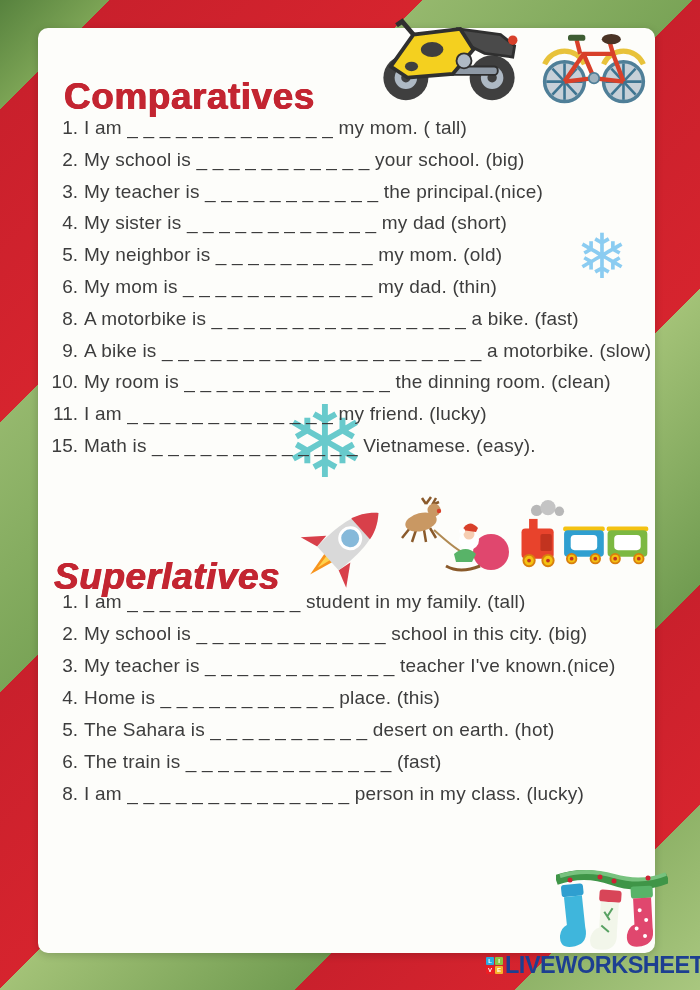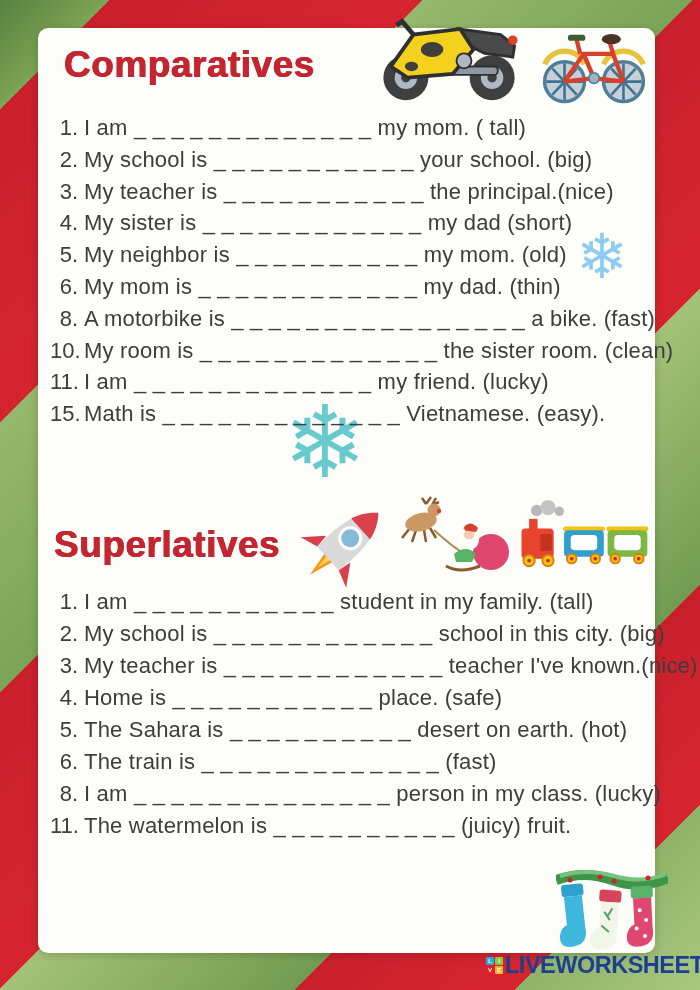--- a/index.html
+++ b/index.html
@@ -9,24 +9,24 @@
       #57823e 0%, #7ca455 6.5%,
       #c9202c 6.5%, #d6242e 25%,
       #95b86d 25%, #7aa457 41%,
       #c9202c 41%, #d6242e 58.5%,
       #a3c277 58.5%, #719c51 76%,
       #c9202c 76%, #d6242e 89%,
       #8fb368 89%, #a9c77f 100%);}
   .card{position:absolute;left:38px;top:28px;width:617px;height:925px;
     background:#fdfdfa;border-radius:10px;box-shadow:0 2px 8px rgba(0,0,0,.18);}
   .ws-title{position:absolute;color:#c32531;font-weight:800;font-size:37px;
-    letter-spacing:.5px;text-shadow:.6px 0 0 #c32531, -.4px 0 0 #c32531;}
+    letter-spacing:.5px;text-shadow:.6px 0 0 #c32531, -.4px 0 0 #c32531;margin-top:32px;}
   #title-comparatives{left:64px;top:44px;}
-  #title-superlatives{left:54px;top:524px;}
-  .list{position:absolute;z-index:2;font-size:22px;color:#3d3d3d;}
+  #title-superlatives{left:54px;top:524px;font-style:italic;}
+  .list{position:absolute;z-index:2;font-size:19px;color:#3d3d3d;}
   #comp-list{left:50px;top:112px;}
   #sup-list{left:50px;top:586px;}
   .row{white-space:nowrap;}
   #comp-list .row{line-height:31.8px;height:31.8px;}
   #sup-list .row{line-height:32px;height:32px;}
   .num{display:inline-block;width:28px;text-align:right;margin-right:6px;}
   .txt{letter-spacing:.2px;}
   .decor{position:absolute;line-height:1;z-index:1;}
   #snowflake-1{left:576px;top:226px;font-size:62px;color:#8bccf1;}
   #snowflake-2{left:283px;top:392px;font-size:100px;color:#43bec1;opacity:.8;}
@@ -195,33 +195,33 @@
   </svg>
 
   <div class="list" id="comp-list">
       <div class="row"><span class="num">1.</span><span class="txt">I am _ _ _ _ _ _ _ _ _ _ _ _ _ my mom. ( tall)</span></div>
       <div class="row"><span class="num">2.</span><span class="txt">My school is _ _ _ _ _ _ _ _ _ _ _ your school. (big)</span></div>
       <div class="row"><span class="num">3.</span><span class="txt">My teacher is _ _ _ _ _ _ _ _ _ _ _ the principal.(nice)</span></div>
       <div class="row"><span class="num">4.</span><span class="txt">My sister is _ _ _ _ _ _ _ _ _ _ _ _ my dad (short)</span></div>
       <div class="row"><span class="num">5.</span><span class="txt">My neighbor is _ _ _ _ _ _ _ _ _ _ my mom. (old)</span></div>
       <div class="row"><span class="num">6.</span><span class="txt">My mom is _ _ _ _ _ _ _ _ _ _ _ _ my dad. (thin)</span></div>
       <div class="row"><span class="num">8.</span><span class="txt">A motorbike is _ _ _ _ _ _ _ _ _ _ _ _ _ _ _ _ a bike. (fast)</span></div>
-      <div class="row"><span class="num">10.</span><span class="txt">My room is _ _ _ _ _ _ _ _ _ _ _ _ _ the sister room. (clean)</span></div>
+      <div class="row"><span class="num">9.</span><span class="txt">A bike is _ _ _ _ _ _ _ _ _ _ _ _ _ _ _ _ _ _ _ _ a motorbike. (slow)</span></div>
+      <div class="row"><span class="num">10.</span><span class="txt">My room is _ _ _ _ _ _ _ _ _ _ _ _ _ the dinning room. (clean)</span></div>
       <div class="row"><span class="num">11.</span><span class="txt">I am _ _ _ _ _ _ _ _ _ _ _ _ _ my friend. (lucky)</span></div>
       <div class="row"><span class="num">15.</span><span class="txt">Math is _ _ _ _ _ _ _ _ _ _ _ _ _ Vietnamese. (easy).</span></div>
     </div>
   <div class="list" id="sup-list">
       <div class="row"><span class="num">1.</span><span class="txt">I am _ _ _ _ _ _ _ _ _ _ _ student in my family. (tall)</span></div>
       <div class="row"><span class="num">2.</span><span class="txt">My school is _ _ _ _ _ _ _ _ _ _ _ _ school in this city. (big)</span></div>
       <div class="row"><span class="num">3.</span><span class="txt">My teacher is _ _ _ _ _ _ _ _ _ _ _ _ teacher I've known.(nice)</span></div>
-      <div class="row"><span class="num">4.</span><span class="txt">Home is _ _ _ _ _ _ _ _ _ _ _ place. (safe)</span></div>
+      <div class="row"><span class="num">4.</span><span class="txt">Home is _ _ _ _ _ _ _ _ _ _ _ place. (this)</span></div>
       <div class="row"><span class="num">5.</span><span class="txt">The Sahara is _ _ _ _ _ _ _ _ _ _ desert on earth. (hot)</span></div>
       <div class="row"><span class="num">6.</span><span class="txt">The train is _ _ _ _ _ _ _ _ _ _ _ _ _ (fast)</span></div>
       <div class="row"><span class="num">8.</span><span class="txt">I am _ _ _ _ _ _ _ _ _ _ _ _ _ _ person in my class. (lucky)</span></div>
-      <div class="row"><span class="num">11.</span><span class="txt">The watermelon is _ _ _ _ _ _ _ _ _ _ (juicy) fruit.</span></div>
     </div>
 
   <div class="logo-grid">
     <span class="logo-cell lc0">L</span>
     <span class="logo-cell lc1">I</span>
     <span class="logo-cell lc2">V</span>
     <span class="logo-cell lc3">E</span>
   </div>
   <div class="footer-brand">LIVEWORKSHEETS</div>
 

